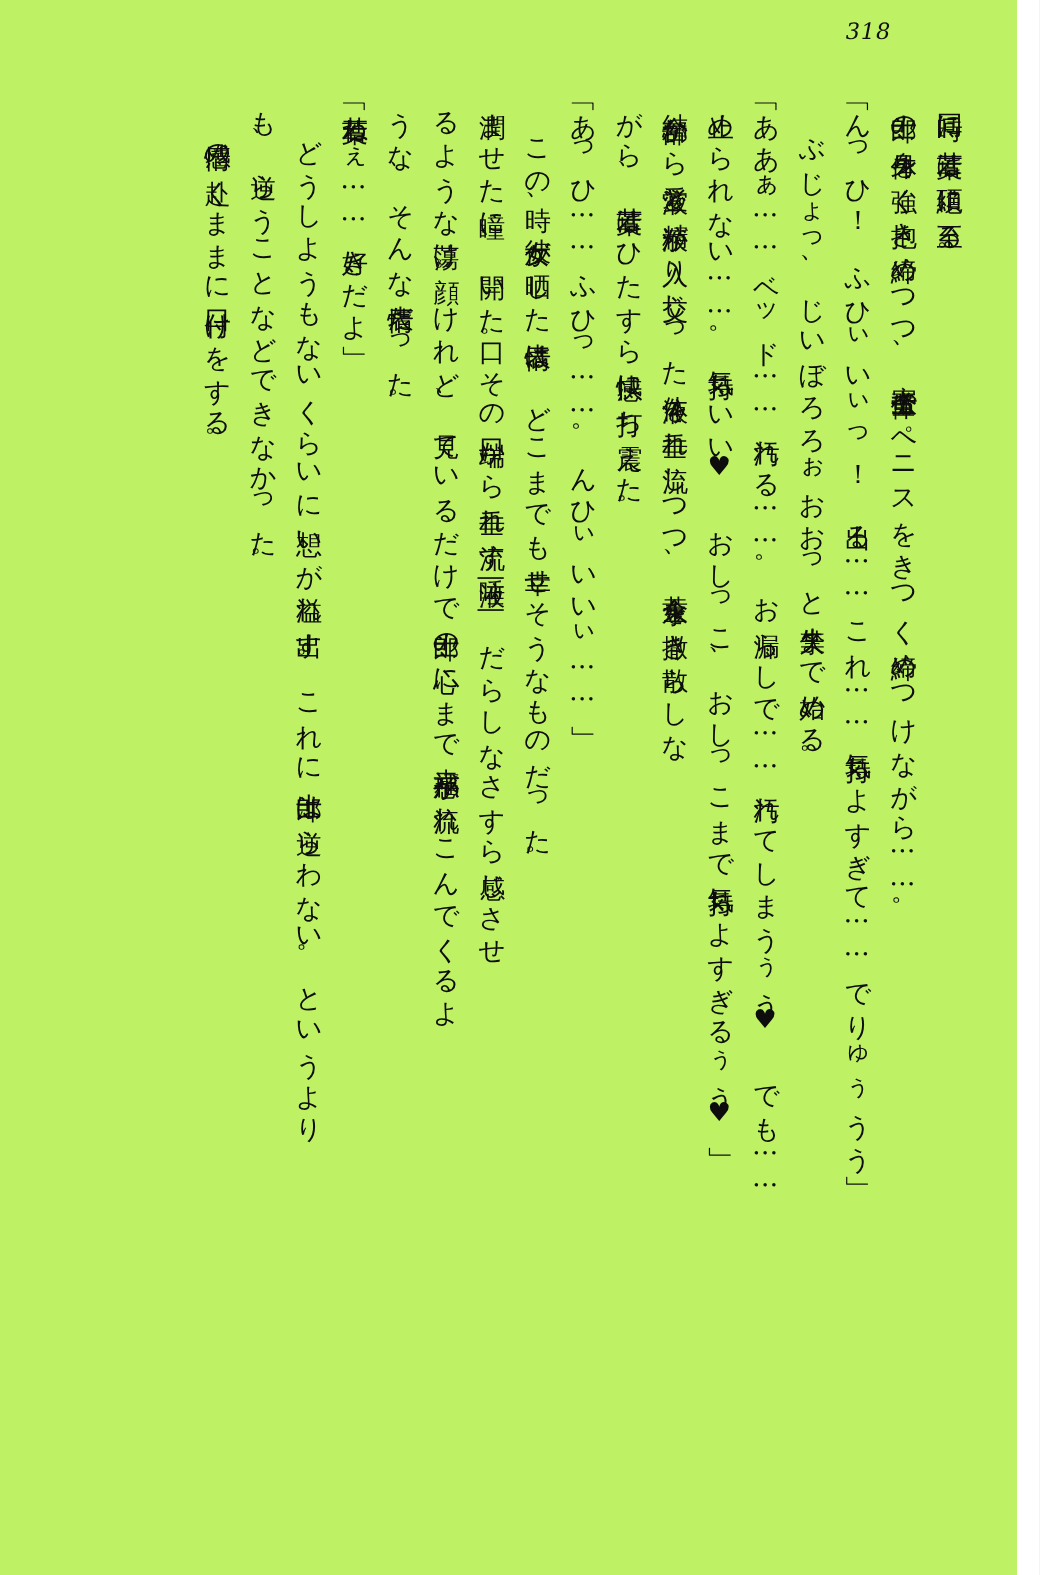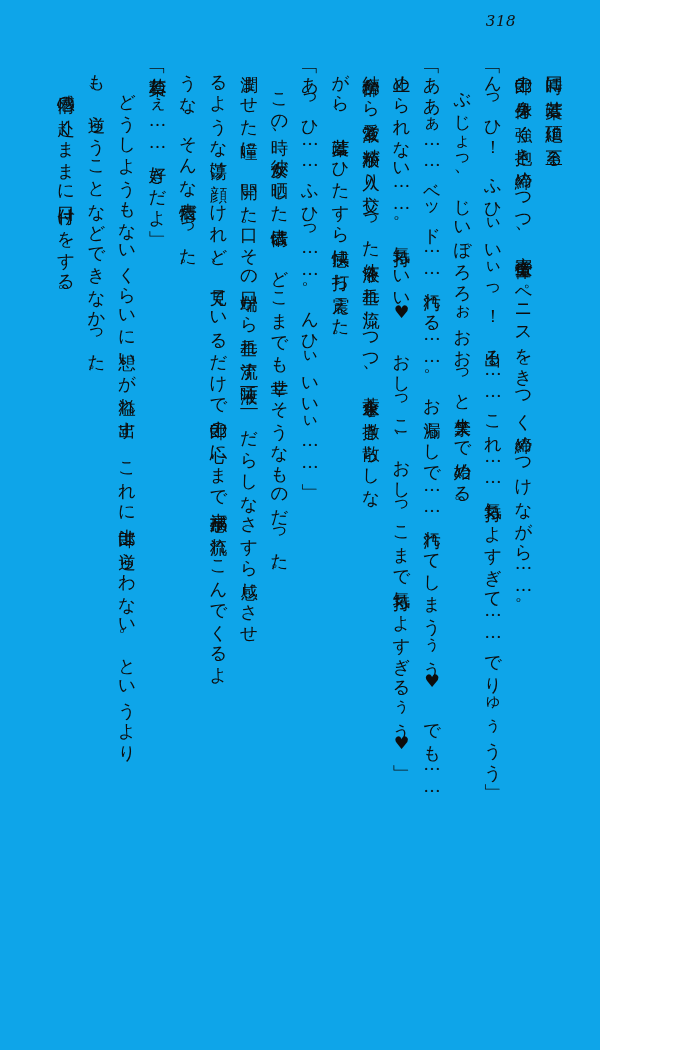--- a/index.html
+++ b/index.html
@@ -9,23 +9,23 @@
   }
   body {
     width: 693px;
     height: 1050px;
     overflow: hidden;
     font-family: "DejaVu Serif", "Liberation Serif", serif;
     color: #0a0a0a;
   }
   .page {
     position: relative;
-    width: 600px;
+    width: 678px;
     height: 1050px;
-    background: #0ea5e9;
+    background: #bef264;
     box-sizing: border-box;
   }
   .page-number {
     position: absolute;
     top: 12px;
     right: 84px;
     font-family: "DejaVu Serif", "Liberation Serif", serif;
     font-style: italic;
     font-size: 15px;
     letter-spacing: 0.5px;

